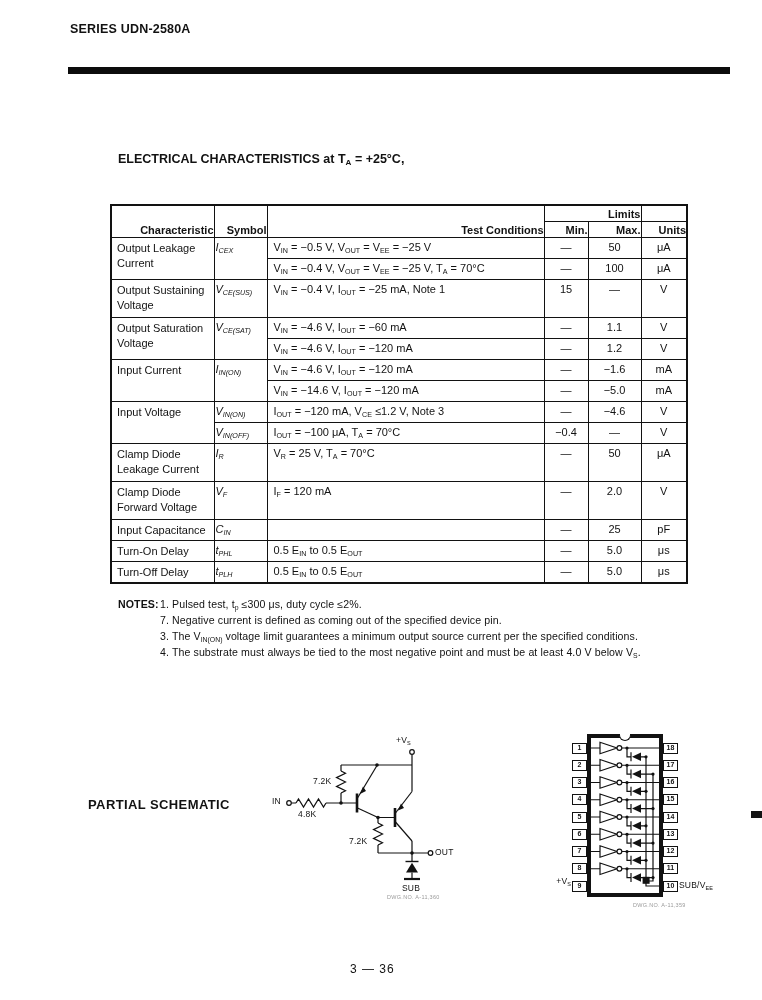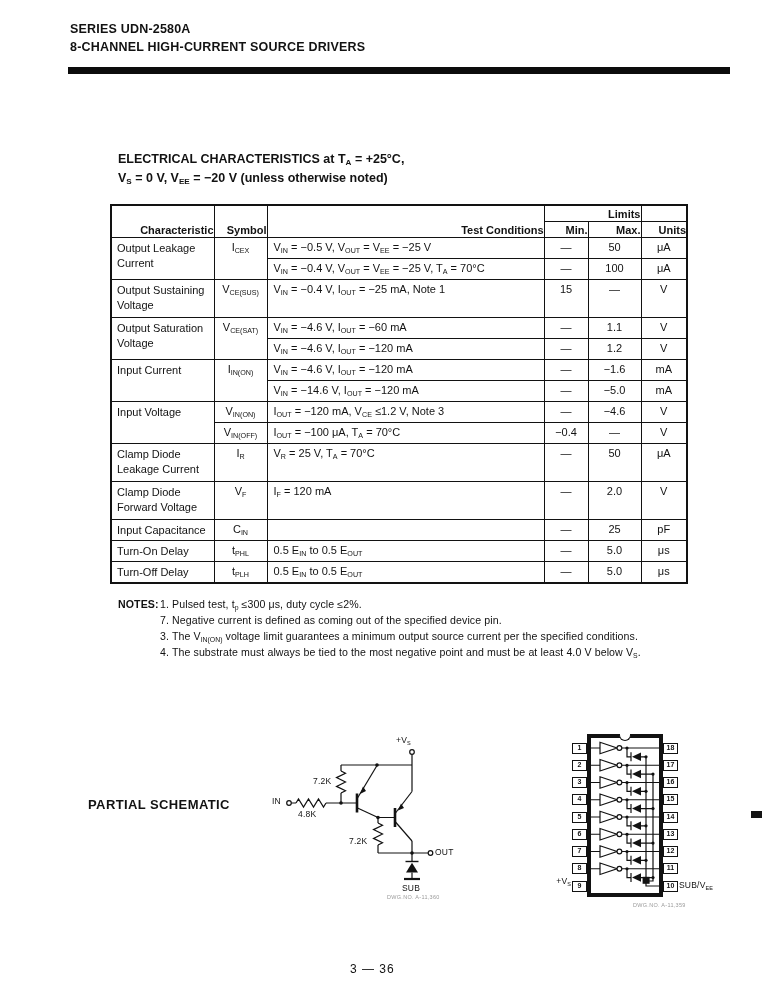--- a/index.html
+++ b/index.html
@@ -18,21 +18,21 @@
   .subtitle{font-size:12.5px;font-weight:700;line-height:19px;white-space:nowrap;}
 
   
   table.spec{border-collapse:collapse;table-layout:fixed;width:576px;}
   table.spec,table.spec th,table.spec td{border:1px solid #121212;}
   table.spec{border-width:2px;}
   table.spec th{font-size:11px;font-weight:700;padding:2px 0 1px 0;vertical-align:bottom;text-align:right;}
   table.spec td{font-size:11px;font-weight:400;vertical-align:top;padding-top:3px;height:21px;}
   table.spec tr.tall td{height:38px;}
   td.c-char{padding-left:5px;padding-right:2px;line-height:15px;}
-  td.c-sym{text-align:center;}
+  td.c-sym{font-style:italic;}
   td.c-cond{padding-left:6px;white-space:nowrap;}
   td.c-min,td.c-max{text-align:center;}
   td.c-units{text-align:center;}
 
   
   .notes{font-size:10.6px;line-height:16px;letter-spacing:.1px;}
   .notes-label{position:absolute;left:0;top:0;font-weight:700;}
   .note-item{margin-left:42px;white-space:nowrap;}
 
   
@@ -46,27 +46,25 @@
              border-top:none;border-radius:0 0 12px 12px;z-index:3;}
   .pg-num{font-size:12px;letter-spacing:1px;}
   .scan-mark{background:#141414;}
 </style>
 </head>
 <body>
 
 <div class="page">
 
   <div class="abs hdr-line" style="left:70px;top:22px;">SERIES UDN-2580A</div>
-  <div class="abs hdr-line" style="left:70px;top:40px;">8-CHANNEL HIGH-CURRENT SOURCE DRIVERS</div>
   <div class="abs rule" style="left:68px;top:67px;width:662px;height:7px;"></div>
 
 
   <div class="abs subtitle" style="left:118px;top:150px;">
     <div>ELECTRICAL CHARACTERISTICS at T<sub>A</sub> = +25°C,</div>
-    <div>V<sub>S</sub> = 0 V, V<sub>EE</sub> = −20 V (unless otherwise noted)</div>
   </div>
 
   <table class="spec abs" style="left:110px;top:204px;">
     <colgroup>
       <col style="width:103px">
         <col style="width:53px">
         <col style="width:277px">
       <col style="width:44px">
         <col style="width:53px">
         <col style="width:46px">

